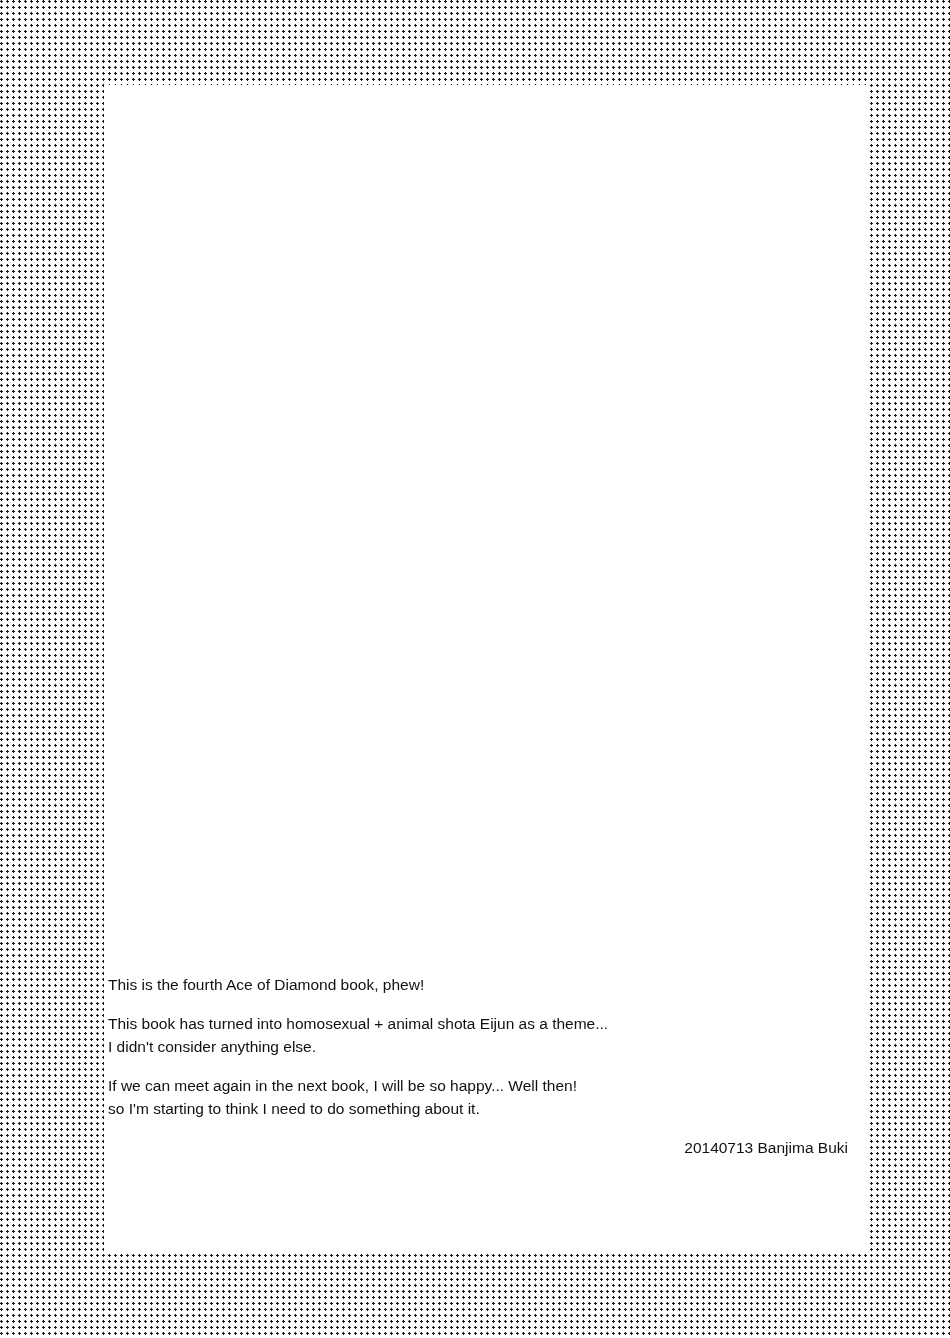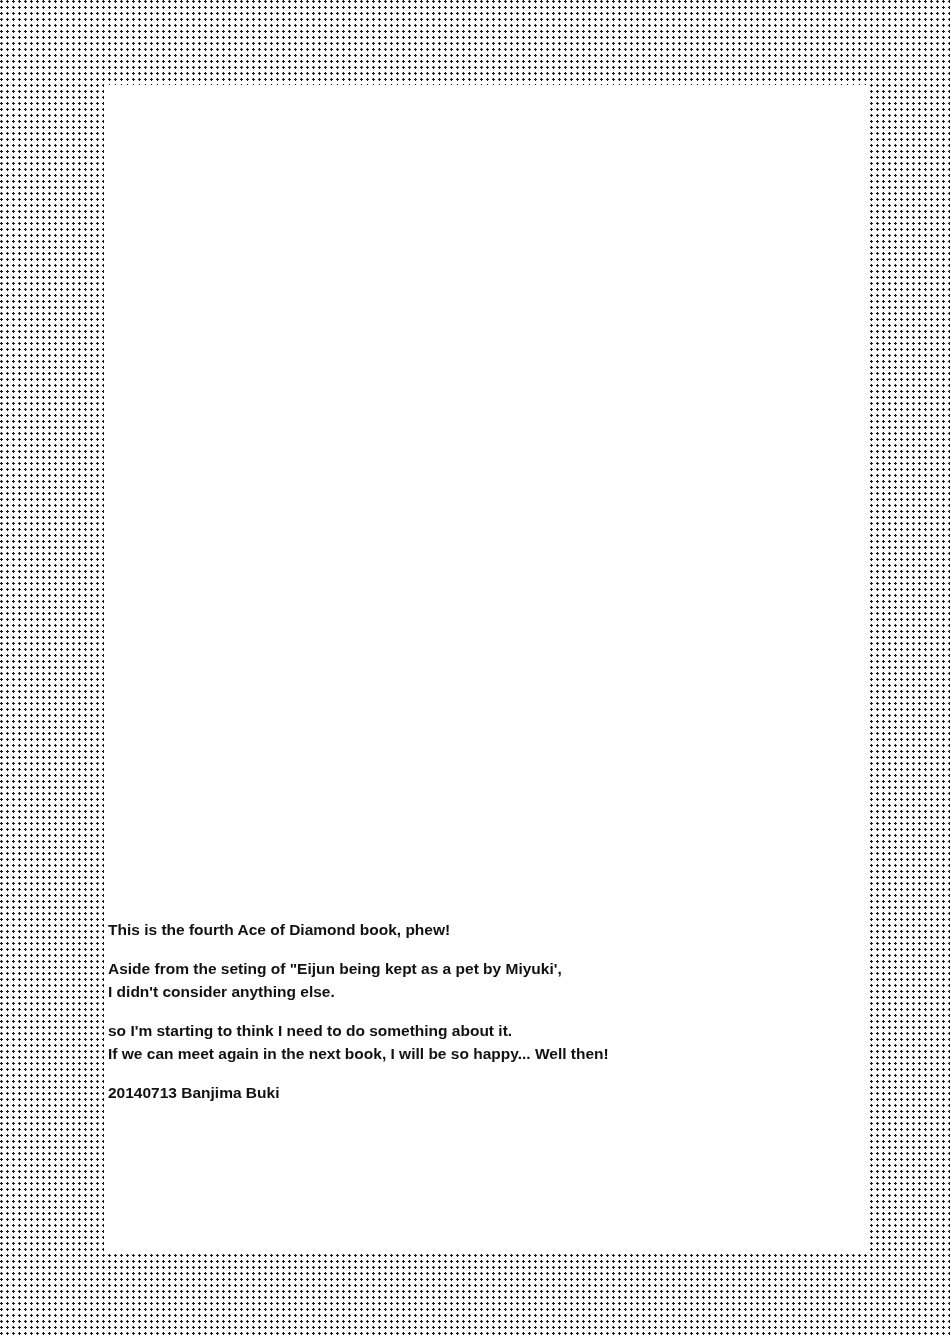--- a/index.html
+++ b/index.html
@@ -32,63 +32,63 @@
     left: 104px;
     top: 85px;
     width: 766px;
     height: 1167px;
     background: #ffffff;
   }
 
   .afterword {
     position: absolute;
     left: 108px;
-    top: 918px;
+    top: 973px;
     width: 740px;
     color: #111111;
     font-size: 15.5px;
     line-height: 23px;
-    font-weight: bold;
   }
 
   .para {
     margin: 0 0 16px 0;
   }
   .para:last-child {
     margin-bottom: 0;
   }
   .line {
     display: block;
     white-space: pre-wrap;
   }
   .signature {
     margin-top: 4px;
+    text-align: right;
   }
 </style>
 </head>
 <body>
 
 <div class="page">
   <div class="sheet"></div>
 
   <div class="afterword">
 
     <div class="para">
       <span class="line">This is the fourth Ace of Diamond book, phew!</span>
     </div>
 
 
     <div class="para">
-      <span class="line">Aside from the seting of "Eijun being kept as a pet by Miyuki',</span>
+      <span class="line">This book has turned into homosexual + animal shota Eijun as a theme...</span>
       <span class="line">I didn't consider anything else.</span>
     </div>
 
     <div class="para">
+      <span class="line">If we can meet again in the next book, I will be so happy... Well then!</span>
       <span class="line">so I'm starting to think I need to do something about it.</span>
-      <span class="line">If we can meet again in the next book, I will be so happy... Well then!</span>
     </div>
 
     <div class="para signature">
       <span class="line">20140713 Banjima Buki</span>
     </div>
 
   </div>
 </div>
 
 </body></html>

